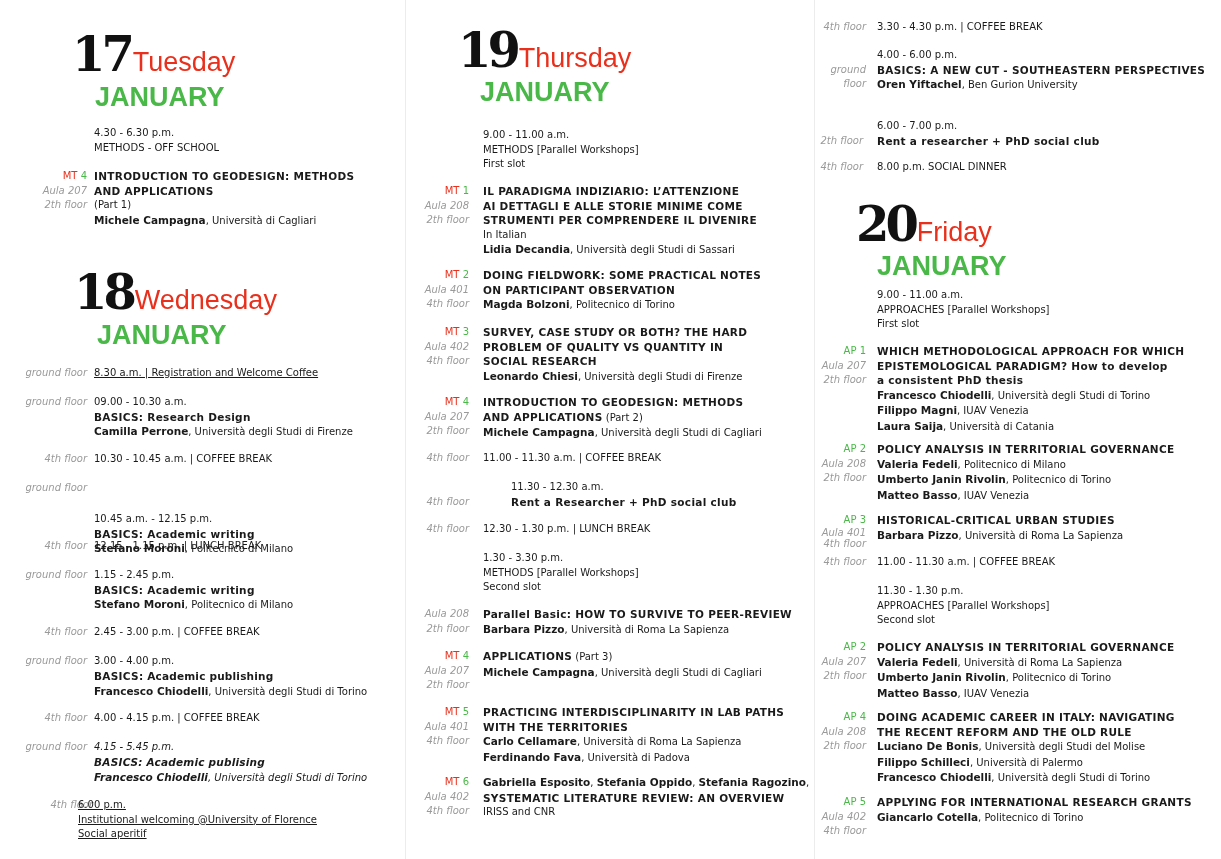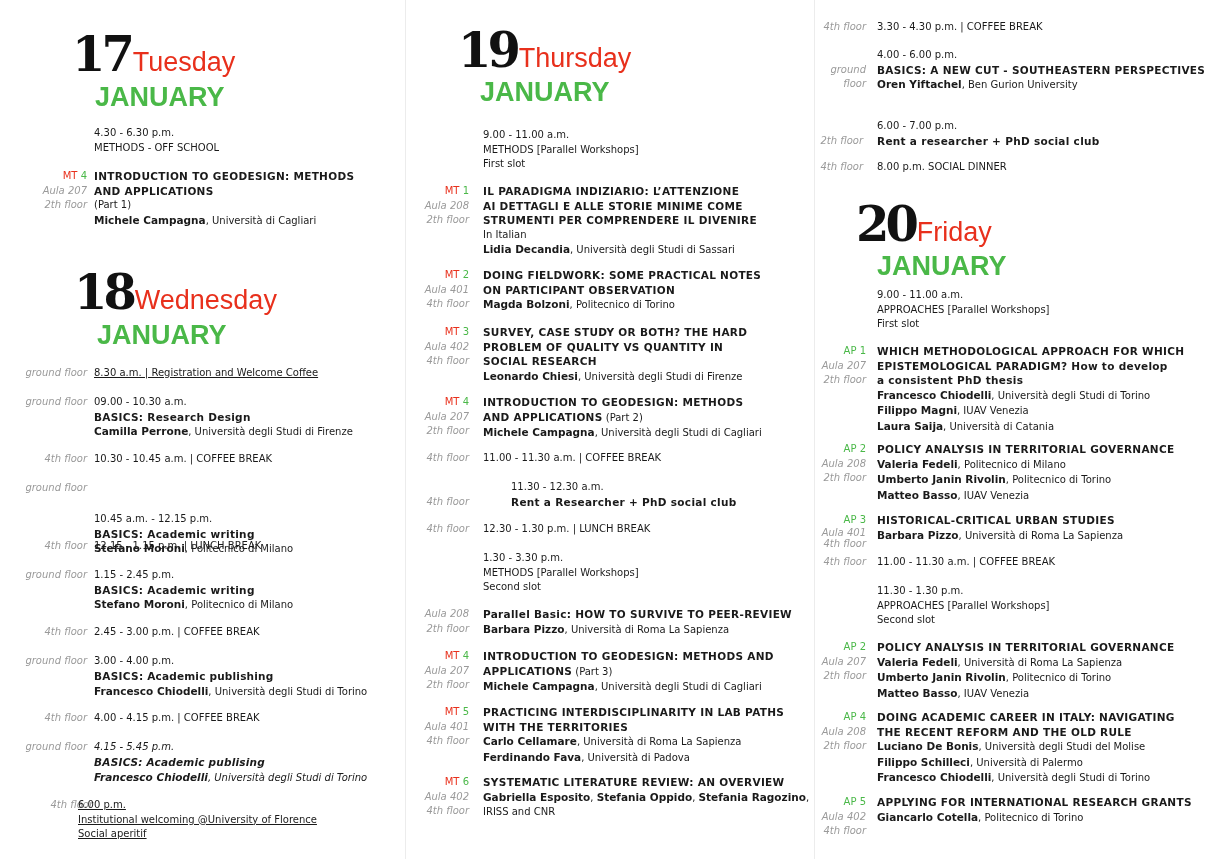--- a/index.html
+++ b/index.html
@@ -267,21 +267,20 @@
     </div>
   </div>
 
   <div class="entry" style="top:649px;">
     <div class="side" style="right:345px;">
       <span class="code"><span class="pre">MT</span> <span class="num">4</span></span>
       <span style="display:block">Aula 207</span>
       <span style="display:block">2th floor</span>
     </div>
     <div class="body" style="left:77px;">
-      <span class="line title">INTRODUCTION TO GEODESIGN: METHODS AND</span>
       <span class="line title"><span>APPLICATIONS</span><span class="plain"> (Part 3)</span></span>
       <span class="line"><span class="name">Michele Campagna</span><span class="aff">, Università degli Studi di Cagliari</span></span>
     </div>
   </div>
 
   <div class="entry" style="top:705px;">
     <div class="side" style="right:345px;">
       <span class="code"><span class="pre">MT</span> <span class="num">5</span></span>
       <span style="display:block">Aula 401</span>
       <span style="display:block">4th floor</span>
@@ -294,22 +293,22 @@
     </div>
   </div>
 
   <div class="entry" style="top:775px;">
     <div class="side" style="right:345px;">
       <span class="code"><span class="pre">MT</span> <span class="num">6</span></span>
       <span style="display:block">Aula 402</span>
       <span style="display:block">4th floor</span>
     </div>
     <div class="body" style="left:77px;">
+      <span class="line"><span class="name">Gabriella Esposito</span><span class="aff">, </span><span class="name">Stefania Oppido</span><span class="aff">, </span><span class="name">Stefania Ragozino</span><span class="aff">,</span></span>
       <span class="line title">SYSTEMATIC LITERATURE REVIEW: AN OVERVIEW</span>
-      <span class="line"><span class="name">Gabriella Esposito</span><span class="aff">, </span><span class="name">Stefania Oppido</span><span class="aff">, </span><span class="name">Stefania Ragozino</span><span class="aff">,</span></span>
       <span class="line">IRISS and CNR</span>
     </div>
   </div>
 </div>
 
 <div class="col col3">
 
   <div class="entry" style="top:20px;">
     <div class="side" style="right:355px;">4th floor</div>
     <div class="body" style="left:62px;">

